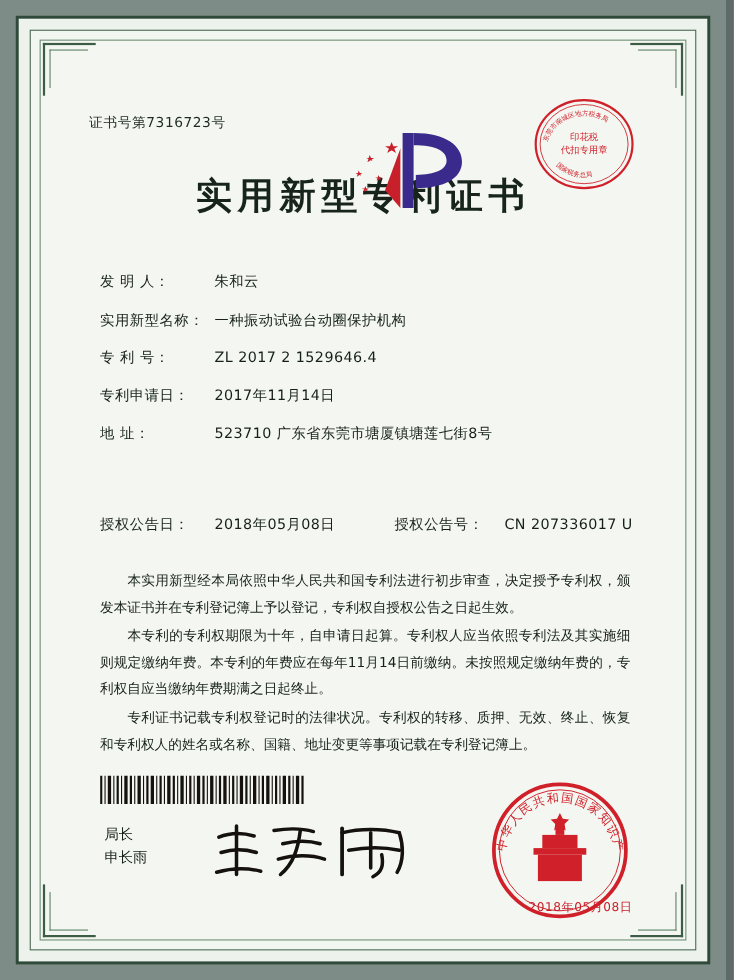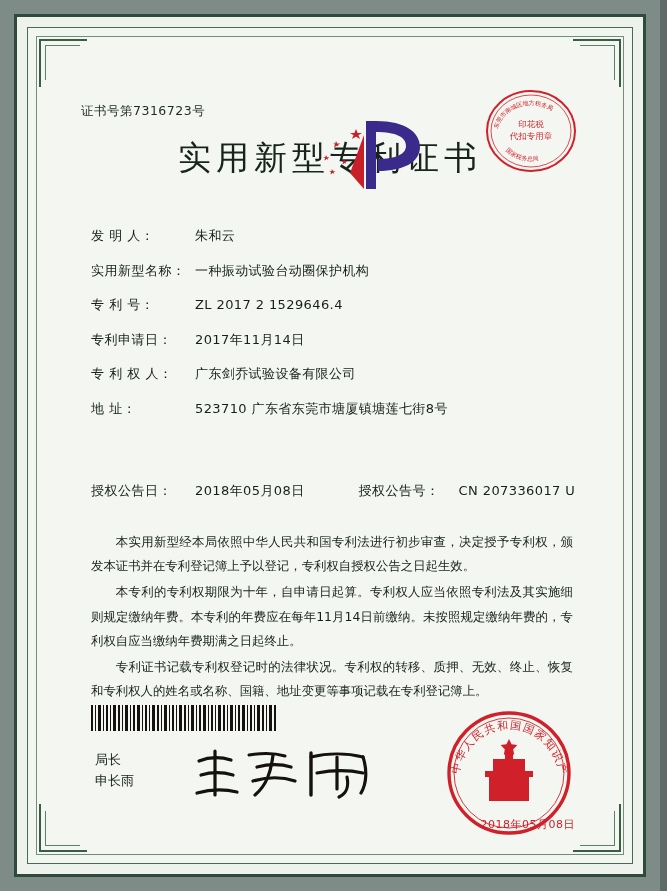--- a/index.html
+++ b/index.html
@@ -95,24 +95,24 @@
     height: 92px;
   }
   .seal-text {
     font-size: 6px;
     fill: #d0202a;
   }
 
   .title {
     text-align: center;
     font-family: "DejaVu Serif", "Liberation Serif", serif;
-    font-weight: normal;
+    font-weight: bold;
     font-size: 33px;
     letter-spacing: 5px;
-    margin-top: 16px;
+    margin-top: 36px;
     color: #17241c;
   }
 
   .fields {
     margin-top: 46px;
     padding-left: 10px;
   }
   .field {
     display: flex;
     align-items: baseline;
@@ -246,24 +246,20 @@
               <span class="label">实用新型名称：</span>
               <span class="value">一种振动试验台动圈保护机构</span>
             </div>
             <div class="field">
               <span class="label">专 利 号：</span>
               <span class="value">ZL 2017 2 1529646.4</span>
             </div>
             <div class="field">
               <span class="label">专利申请日：</span>
               <span class="value">2017年11月14日</span>
-            </div>
-            <div class="field">
-              <span class="label">专 利 权 人：</span>
-              <span class="value">广东剑乔试验设备有限公司</span>
             </div>
             <div class="field">
               <span class="label">地 址：</span>
               <span class="value">523710 广东省东莞市塘厦镇塘莲七街8号</span>
             </div>
             <div class="field">
               <span class="label">授权公告日：</span>
               <span class="value">2018年05月08日</span>
               <span class="label2">授权公告号：</span>
               <span class="value">CN 207336017 U</span>

